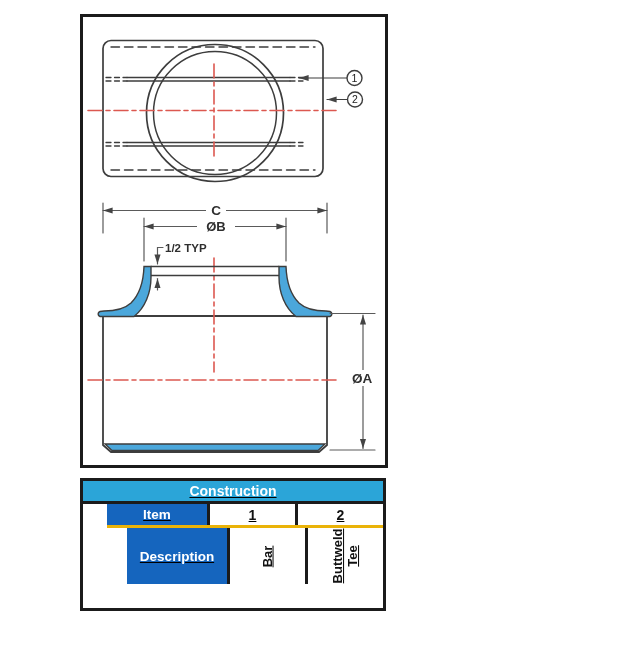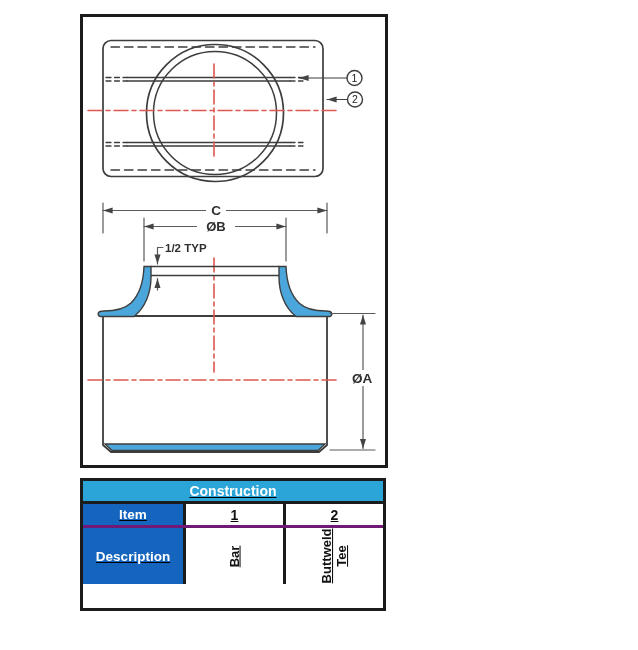--- a/index.html
+++ b/index.html
@@ -7,22 +7,22 @@
         font-family:"Liberation Sans",sans-serif;}
   svg text{font-family:"Liberation Sans",sans-serif;}
 
   
   .ctable{position:absolute;left:80px;top:478px;width:306px;height:133px;
           border:3px solid #1b1b1b;box-sizing:border-box;background:#fff;}
   .trow{display:flex;box-sizing:border-box;text-decoration:underline;}
   .trow-title{height:23px;background:#2ba5d8;border-bottom:3px solid #1b1b1b;
               align-items:center;justify-content:center;}
   .trow-title span{color:#fff;font-weight:bold;font-size:14px;}
-  .trow-item{height:24px;border-bottom:3px solid #701a75;}
-  .trow-desc{height:56px;}
+  .trow-item{height:24px;border-bottom:3px solid #eab308;margin-left:24px;}
+  .trow-desc{height:56px;padding-left:44px;}
   .tcell{display:flex;align-items:center;justify-content:center;box-sizing:border-box;}
   .tlabel{width:103px;background:#1565be;color:#fff;font-weight:bold;font-size:13.5px;
           border-right:3px solid #1b1b1b;}
   .tnum{flex:1;background:#fff;color:#111;font-size:14px;font-weight:bold;}
   .tdesc{flex:1;background:#fff;color:#111;}
   .vline{border-right:3px solid #1b1b1b;}
   .rot{transform:rotate(-90deg);width:72px;text-align:center;font-size:13px;
        font-weight:bold;color:#111;line-height:1.15;}
 </style>
 </head>

